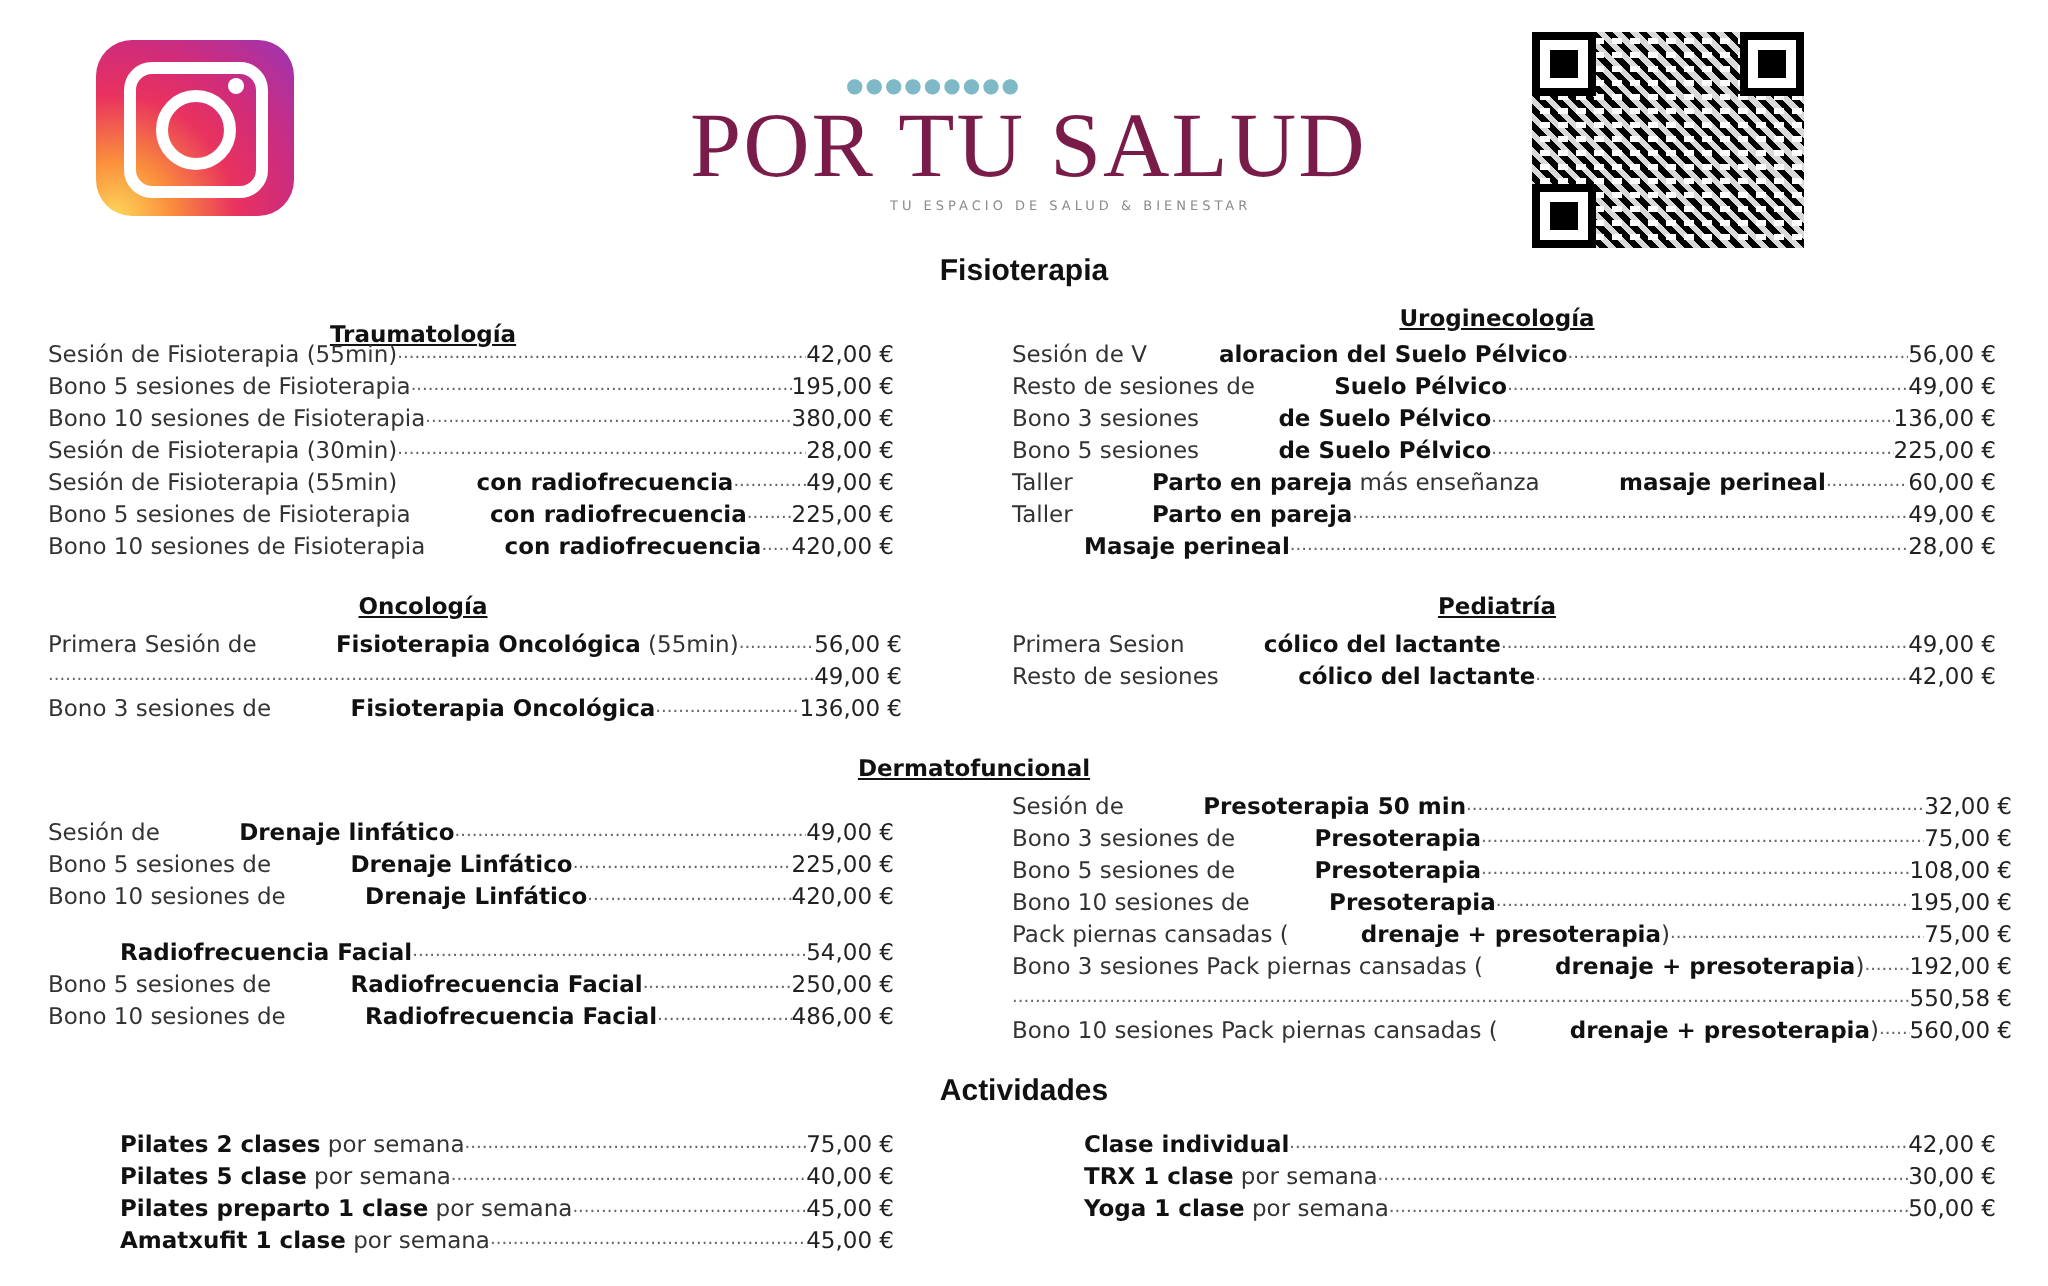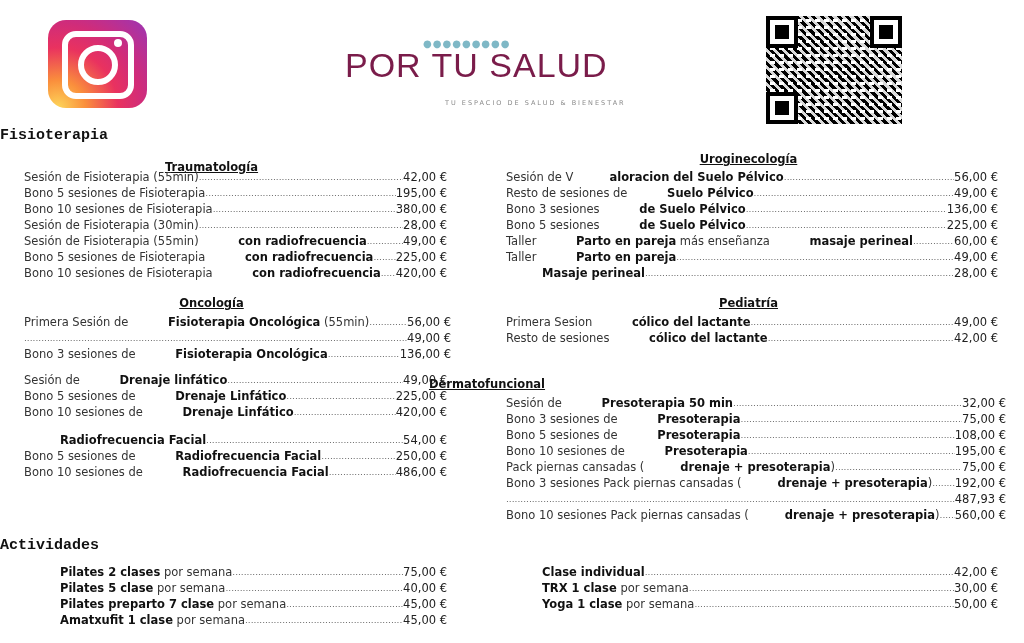--- a/index.html
+++ b/index.html
@@ -4,34 +4,34 @@
 <style>
   html,body{margin:0;padding:0;background:#fff;}
   body{width:1024px;height:643px;position:relative;overflow:hidden;font-family:"DejaVu Sans","Liberation Sans",sans-serif;color:#222;}
   .ig{position:absolute;left:48px;top:20px;width:99px;height:88px;border-radius:18px;
       background:radial-gradient(circle at 10% 100%, #fdd65a 0%, #fa8f3c 22%, #e9325f 48%, #d02c7a 68%, #9b35b5 100%);}
   .ig .frame{position:absolute;left:14px;top:11px;width:60px;height:56px;border:6px solid #fff;border-radius:14px;}
   .ig .lens{position:absolute;left:30px;top:25px;width:28px;height:28px;border:6px solid #fff;border-radius:50%;}
   .ig .dot{position:absolute;left:66px;top:19px;width:8px;height:8px;background:#fff;border-radius:50%;}
   .logo{position:absolute;left:345px;top:36px;width:265px;height:76px;}
   .logo .wave{position:absolute;left:78px;top:2px;font-size:10px;color:#7fb8c6;letter-spacing:1px;}
-  .logo .wordmark{position:absolute;left:0;top:10px;font-family:Liberation Sans, sans-serif;font-size:34px;color:#7a1c4a;letter-spacing:1px;white-space:nowrap;}
+  .logo .wordmark{position:absolute;left:0;top:10px;font-family:Liberation Serif, serif;font-size:46px;color:#7a1c4a;letter-spacing:1px;white-space:nowrap;}
   .logo .tagline{position:absolute;left:100px;top:63px;font-size:6.5px;letter-spacing:2px;color:#8a8a8a;white-space:nowrap;}
   .qr{position:absolute;left:766px;top:16px;width:136px;height:108px;
       background-color:#fff;
       background-image:
         repeating-linear-gradient(90deg,#000 0 4px,transparent 4px 9px),
         repeating-linear-gradient(0deg,#000 0 4px,transparent 4px 7px);
       background-blend-mode:normal;}
   .qr .cover{position:absolute;inset:0;
       background:
         repeating-linear-gradient(45deg,rgba(255,255,255,.0) 0 3px,rgba(255,255,255,.85) 3px 6px);}
   .qr .finder{position:absolute;width:24px;height:24px;border:4px solid #000;background:#fff;}
   .qr .finder::after{content:"";position:absolute;left:5px;top:5px;width:14px;height:14px;background:#000;}
-  .title{position:absolute;left:0;width:100%;text-align:left;font-weight:bold;font-size:15px;color:#111;font-family:Liberation Mono, monospace;}
+  .title{position:absolute;left:0;width:100%;text-align:center;font-weight:bold;font-size:15px;color:#111;font-family:Liberation Sans, sans-serif;}
   .sub{position:absolute;text-align:center;font-weight:bold;font-size:11.5px;text-decoration:underline;color:#111;}
   .list{position:absolute;font-size:11.5px;line-height:16px;font-family:"DejaVu Sans",sans-serif;}
   .row{display:flex;align-items:flex-start;white-space:nowrap;}
   .row .lbl{flex:0 0 auto;color:#333;}
   .row .lbl b{color:#111;padding-left:36px;}
   .row .dots{flex:1 1 auto;overflow:hidden;color:#666;font-size:9px;letter-spacing:0;}
   .row .dots::after{content:"....................................................................................................................................................................................................................";}
   .row .price{flex:0 0 auto;color:#222;text-align:right;}
   .gap{height:12px;}
 </style>
@@ -163,21 +163,21 @@
       <span class="price">49,00 €</span>
     </div>
     <div class="row">
       <span class="lbl"><span>Resto de sesiones </span><b>cólico del lactante</b></span>
       <span class="dots"></span>
       <span class="price">42,00 €</span>
     </div>
   </div>
 
 <div class="sub" style="left:0;width:974px;top:377px">Dermatofuncional</div>
-<div class="list" style="left:24px;top:372px;width:423px">
+<div class="list" style="left:24px;top:408px;width:423px">
     <div class="row">
       <span class="lbl"><span>Sesión de </span><b>Drenaje linfático</b></span>
       <span class="dots"></span>
       <span class="price">49,00 €</span>
     </div>
     <div class="row">
       <span class="lbl"><span>Bono 5 sesiones de </span><b>Drenaje Linfático</b></span>
       <span class="dots"></span>
       <span class="price">225,00 €</span>
     </div>
@@ -229,21 +229,21 @@
       <span class="dots"></span>
       <span class="price">75,00 €</span>
     </div>
     <div class="row">
       <span class="lbl"><span>Bono 3 sesiones Pack piernas cansadas (</span><b>drenaje + presoterapia</b><span>)</span></span>
       <span class="dots"></span>
       <span class="price">192,00 €</span>
     </div>
     <div class="row">
       <span class="dots"></span>
-      <span class="price">487,93 €</span>
+      <span class="price">550,58 €</span>
     </div>
     <div class="row">
       <span class="lbl"><span>Bono 10 sesiones Pack piernas cansadas (</span><b>drenaje + presoterapia</b><span>)</span></span>
       <span class="dots"></span>
       <span class="price">560,00 €</span>
     </div>
   </div>
 
 <div class="title" style="top:537px">Actividades</div>
 <div class="list" style="left:24px;top:564px;width:423px">
@@ -251,21 +251,21 @@
       <span class="lbl"><b>Pilates 2 clases</b><span> por semana</span></span>
       <span class="dots"></span>
       <span class="price">75,00 €</span>
     </div>
     <div class="row">
       <span class="lbl"><b>Pilates 5 clase</b><span> por semana</span></span>
       <span class="dots"></span>
       <span class="price">40,00 €</span>
     </div>
     <div class="row">
-      <span class="lbl"><b>Pilates preparto 7 clase</b><span> por semana</span></span>
+      <span class="lbl"><b>Pilates preparto 1 clase</b><span> por semana</span></span>
       <span class="dots"></span>
       <span class="price">45,00 €</span>
     </div>
     <div class="row">
       <span class="lbl"><b>Amatxufit 1 clase</b><span> por semana</span></span>
       <span class="dots"></span>
       <span class="price">45,00 €</span>
     </div>
   </div>
 <div class="list" style="left:506px;top:564px;width:492px">

